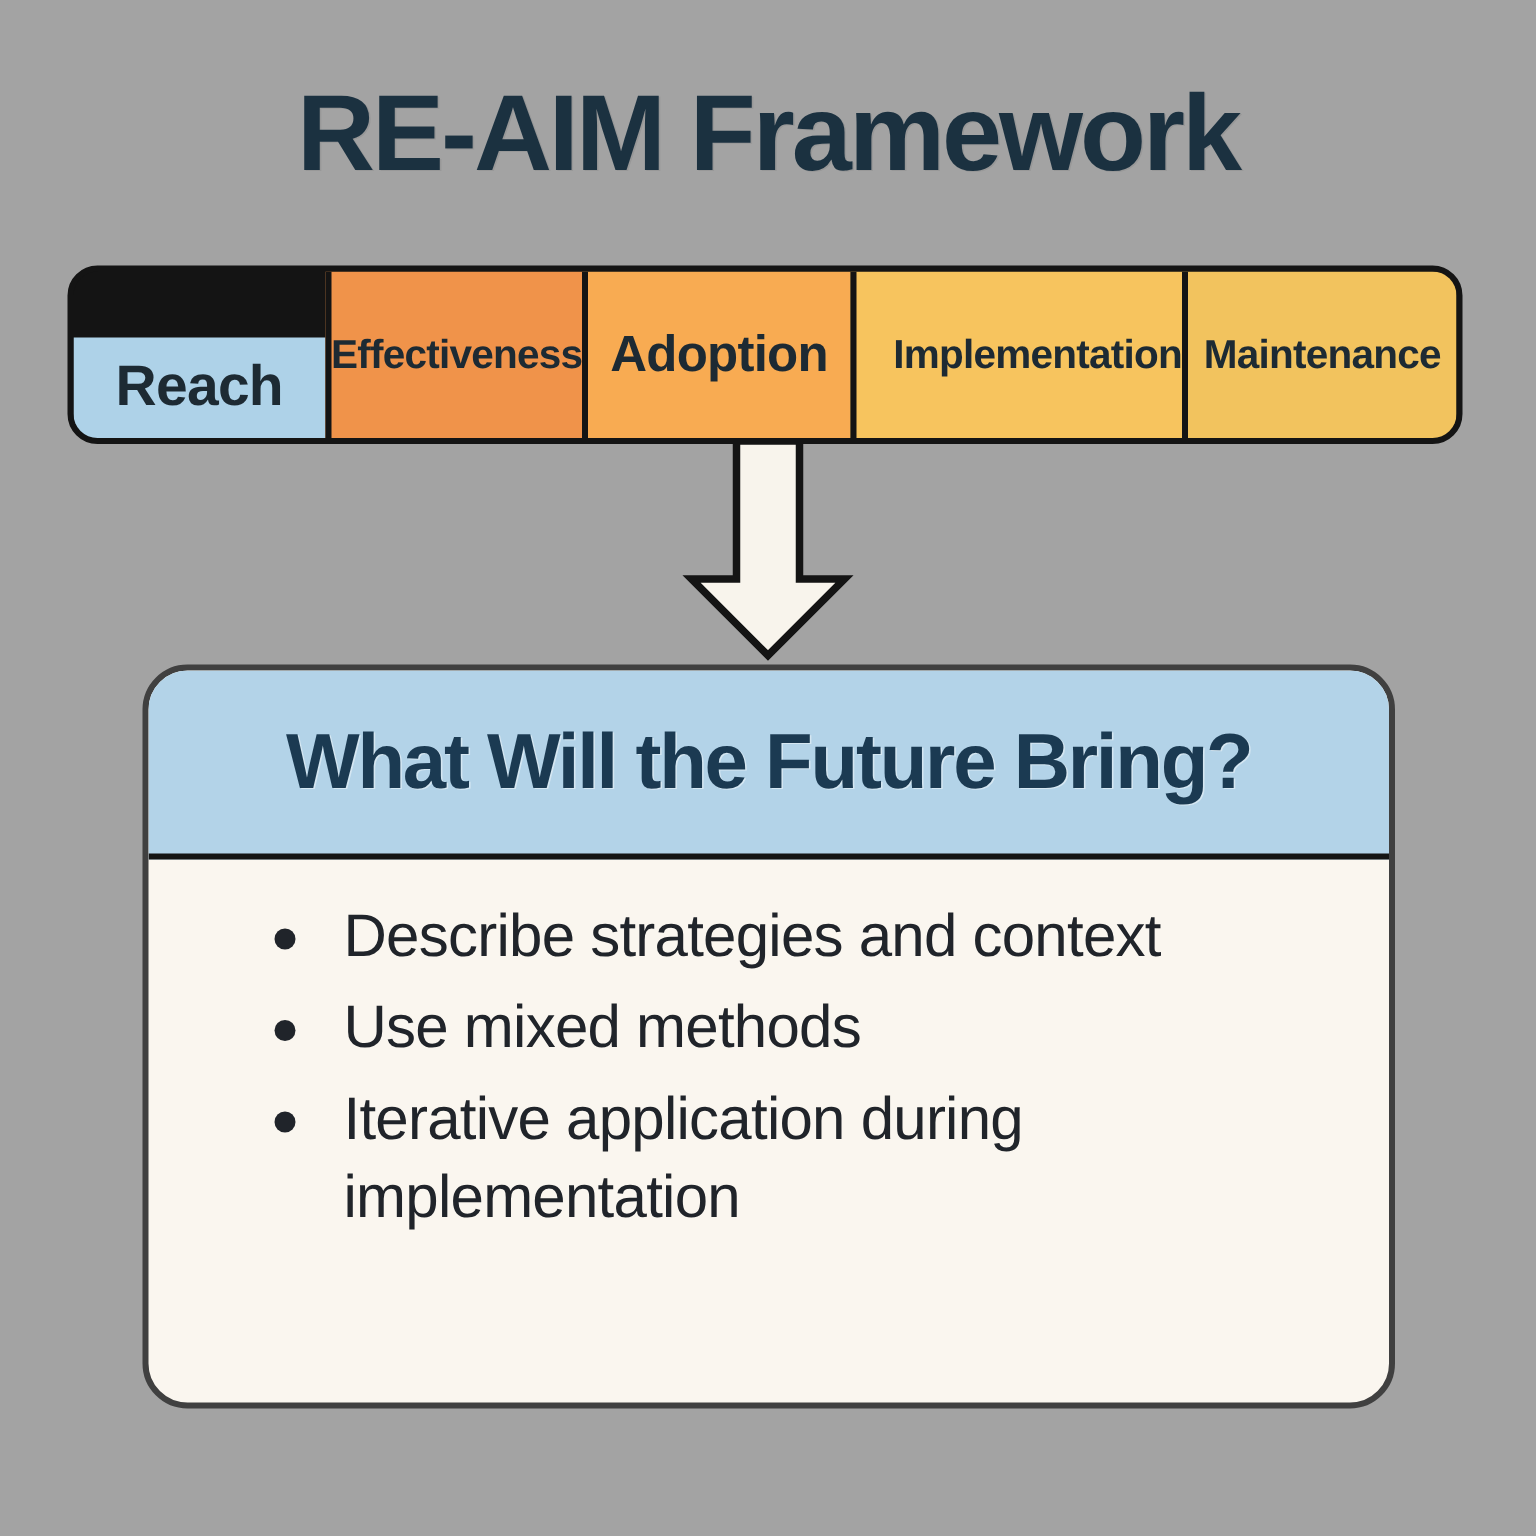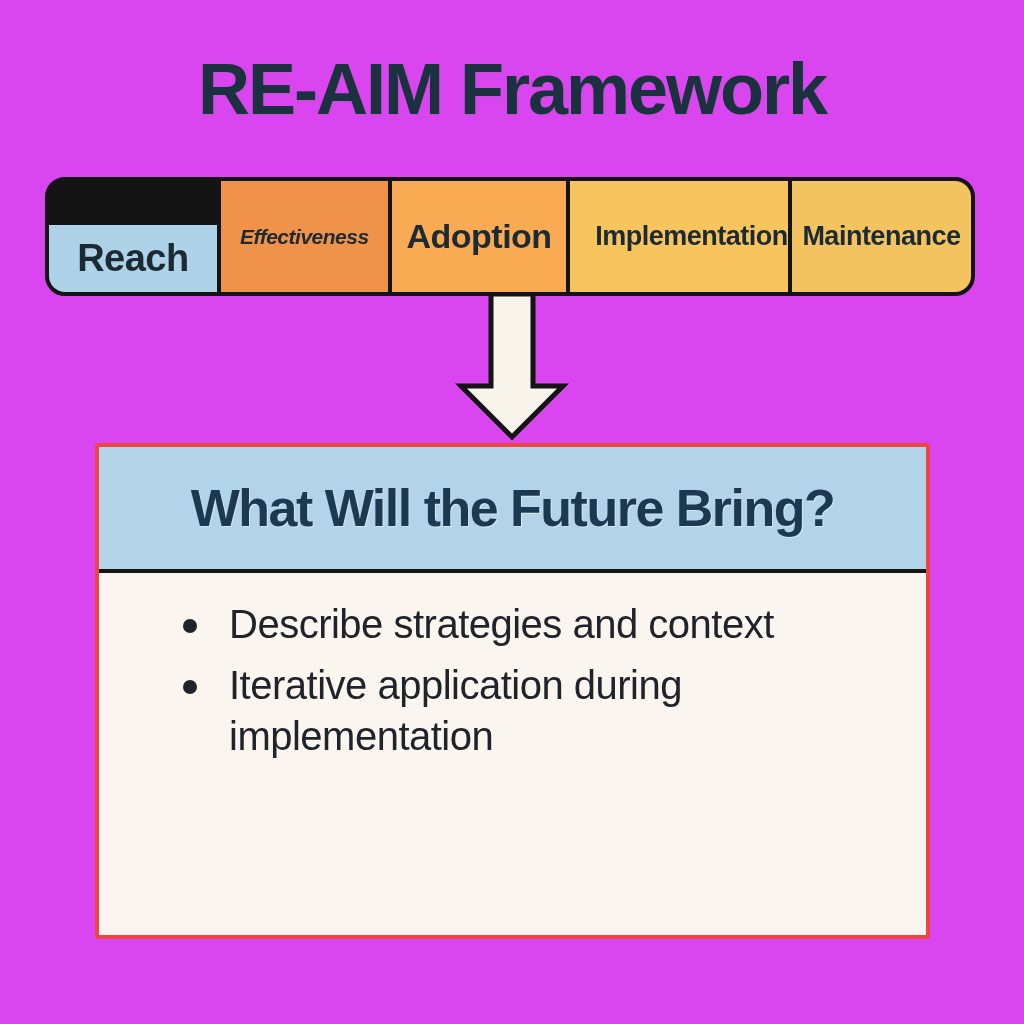--- a/index.html
+++ b/index.html
@@ -44,42 +44,42 @@
     justify-content: center;
     font-weight: bold;
     color: #1d2a33;
     letter-spacing: -0.5px;
     border-left: 4px solid #141414;
     text-align: center;
     white-space: nowrap;
   }
   .seg:first-child { border-left: none; margin-top: 44px; }
   .seg-0 { flex: 178; font-size: 38px; }
-  .seg-1 { flex: 177; font-size: 21px; font-style: italic; }
+  .seg-1 { flex: 177; font-size: 27px; }
   .seg-2 { flex: 185; font-size: 34px; }
   .seg-3 { flex: 200; font-size: 27px; padding-left: 25px; }
   .seg-4 { flex: 190; font-size: 27px; }
   
   .arrow-wrap {
     position: absolute;
     left: 453px;
     top: 294px;
     width: 118px;
     height: 148px;
   }
   
   .future-box {
     position: absolute;
     left: 95px;
     top: 443px;
     width: 835px;
     height: 496px;
     box-sizing: border-box;
-    border: 4px solid #ef4444;
-    border-radius: 4px;
+    border: 4px solid #404040;
+    border-radius: 30px;
     overflow: hidden;
     background: #faf6ef;
   }
   .future-header {
     height: 122px;
     border-bottom: 4px solid #141414;
     display: flex;
     align-items: center;
     justify-content: center;
     font-size: 52px;
@@ -108,21 +108,21 @@
     top: 20px;
     width: 14px;
     height: 14px;
     border-radius: 50%;
     background: #20242a;
   }
 </style>
 </head>
 <body>
 
-<div class="canvas" style="background: #d946ef;">
+<div class="canvas" style="background: #a3a3a3;">
 
   <div class="page-title">RE-AIM Framework</div>
 
   <div class="framework-bar">
     <div class="seg seg-0" style="background: rgb(174, 210, 232);">
       <span>Reach</span>
     </div>
     <div class="seg seg-1" style="background: rgb(240, 147, 74);">
       <span>Effectiveness</span>
     </div>
@@ -147,18 +147,22 @@
     <div class="future-header" style="background: rgb(179, 211, 232);">
       <span>What Will the Future Bring?</span>
     </div>
     <ul class="bullet-list">
       <li class="bullet-item">
         <span class="bullet-dot"></span>
         <span>Describe strategies and context</span>
       </li>
       <li class="bullet-item">
         <span class="bullet-dot"></span>
+        <span>Use mixed methods</span>
+      </li>
+      <li class="bullet-item">
+        <span class="bullet-dot"></span>
         <span>Iterative application during implementation</span>
       </li>
     </ul>
   </div>
 
 </div>
 
 </body></html>

